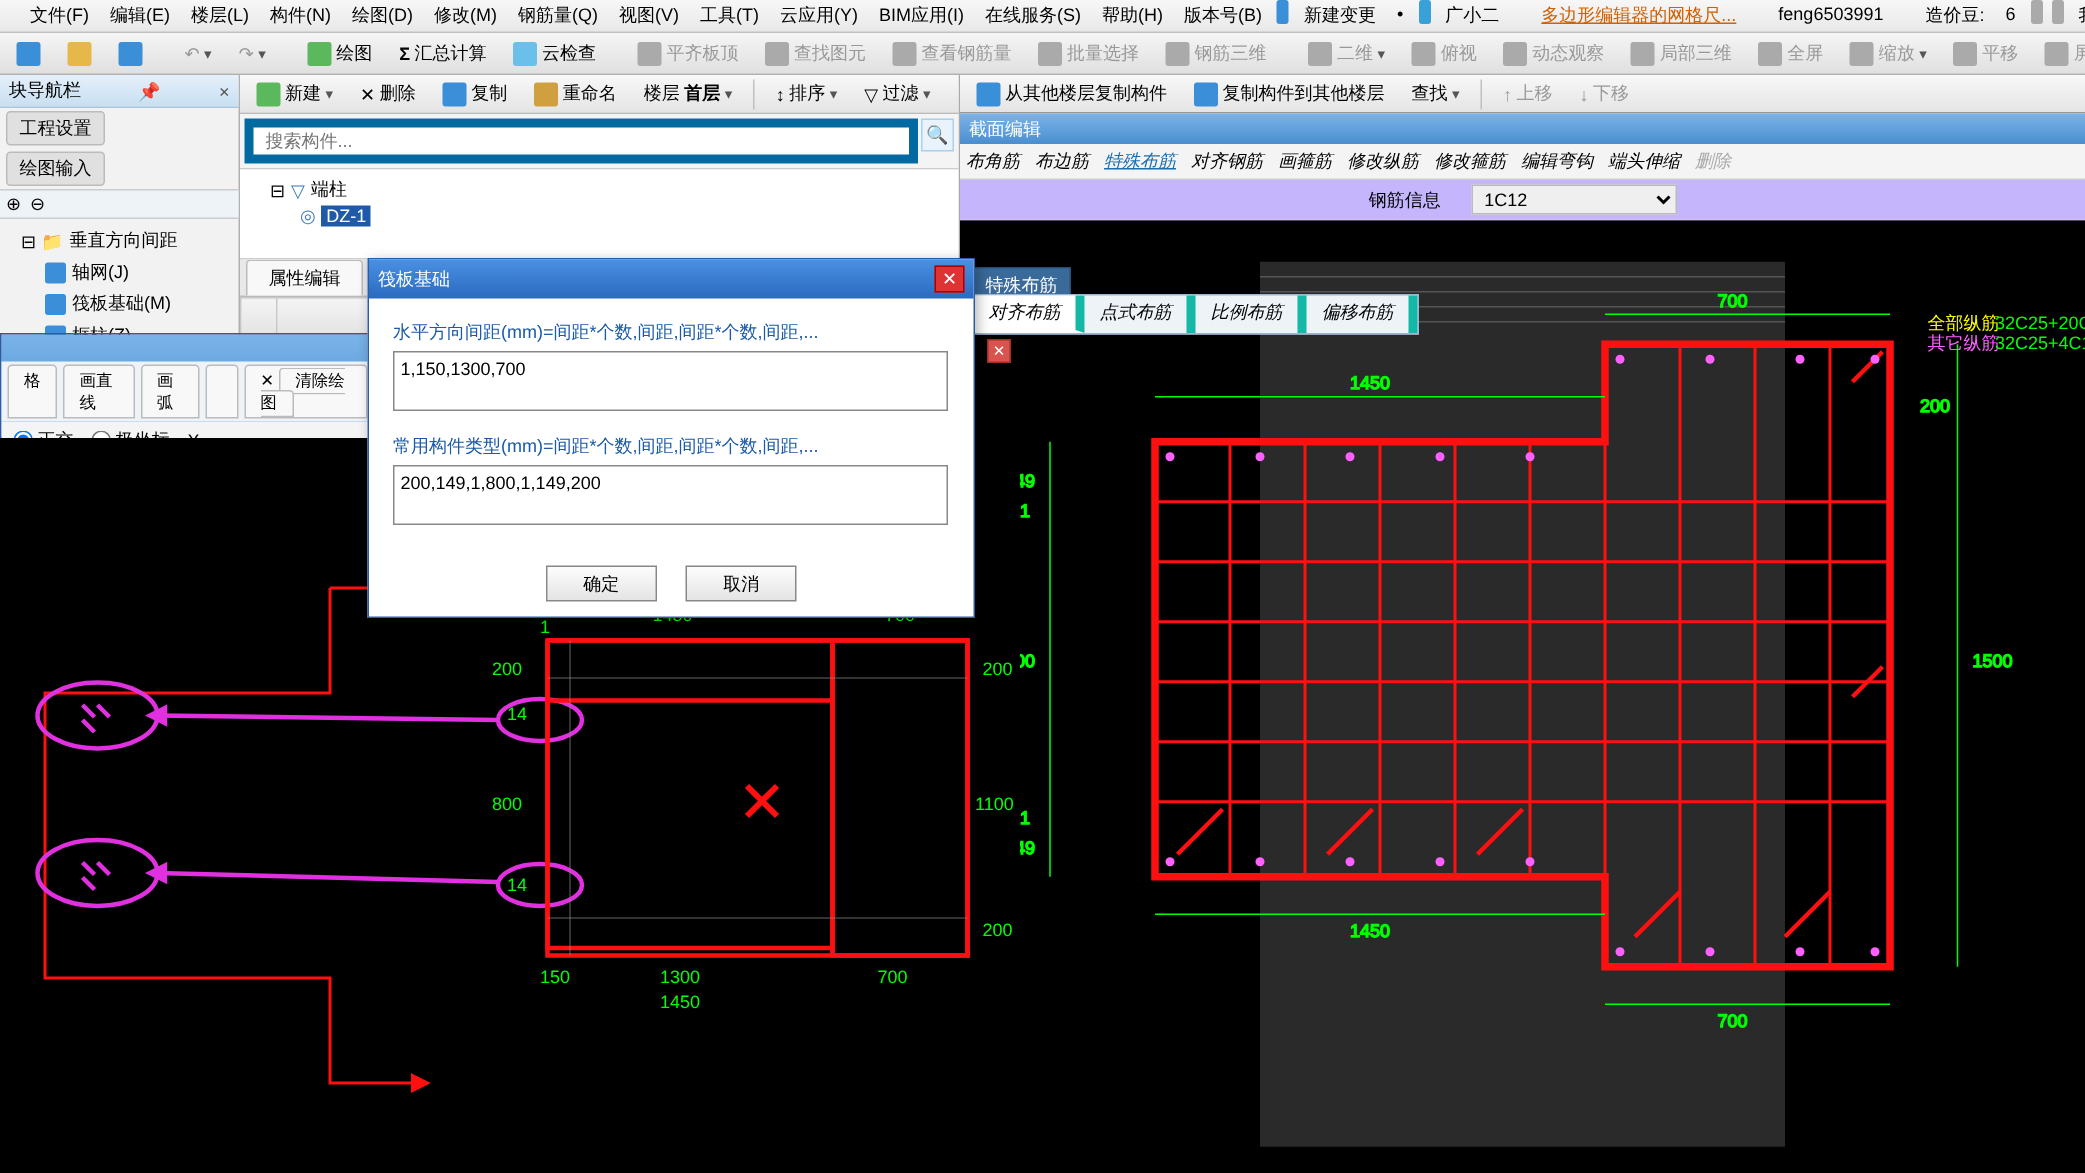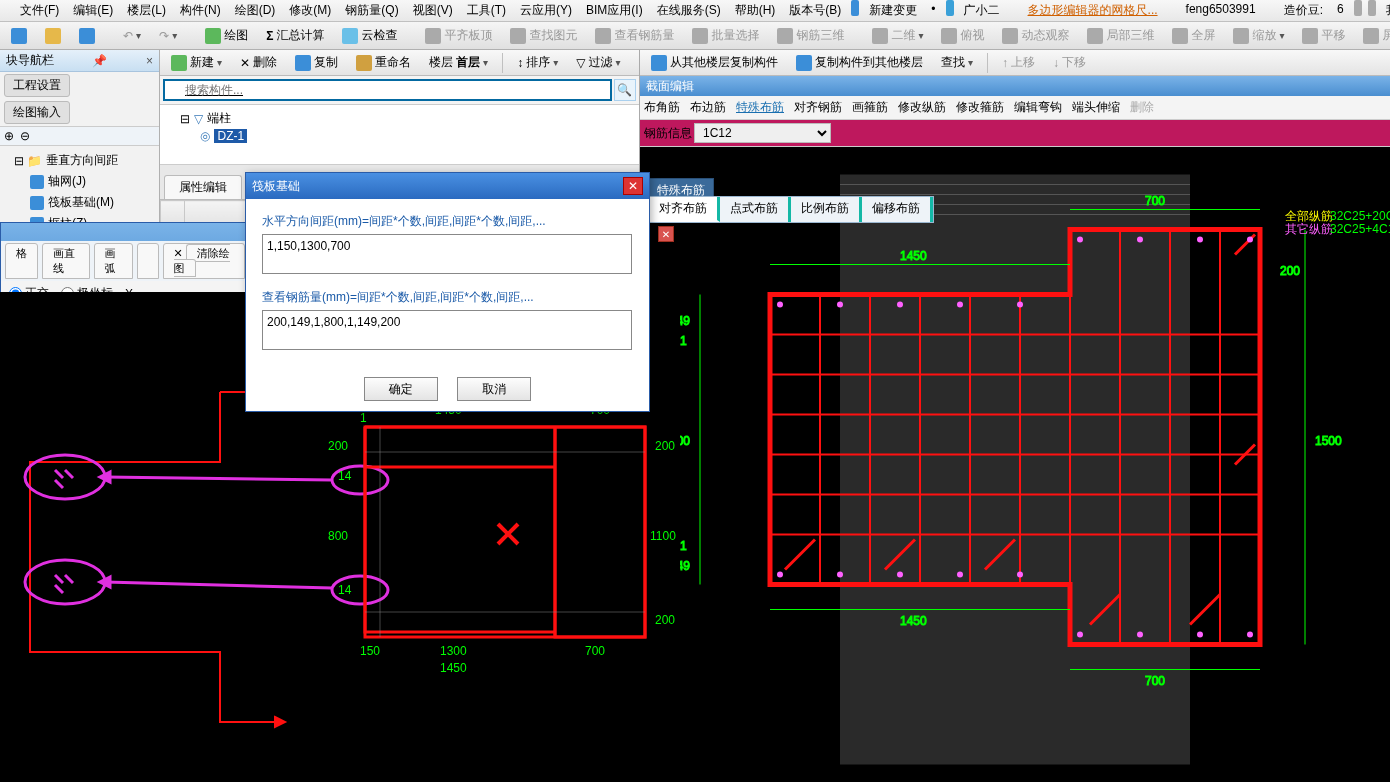--- a/index.html
+++ b/index.html
@@ -34,51 +34,51 @@
 .pnl-title .x { cursor: pointer; color: #555; }
 .pnl-body { flex: 1; overflow: auto; padding: 4px; }
 .tab-row { display: flex; gap:2px; padding:2px 4px; }
 .tab-row span { padding: 2px 8px; background:#e0e0e0; border:1px solid #bbb; border-radius:3px; }
 .tree-line { padding: 2px 0 2px 10px; display:flex; align-items:center; gap:4px; white-space:nowrap; }
 .tree-line .ti { width:14px; height:14px; }
 
 
 .midcol { width: 480px; display:flex; flex-direction:column; border-right:1px solid #aaa; background:#fff; }
 .searchrow { display:flex; padding:3px; gap:2px; background:#f4f4f4; border-bottom:1px solid #ccc; }
-.searchrow input { flex:1; border:2px solid #0369a1; padding:2px 20px;text-decoration:underline; }
+.searchrow input { flex:1; border:6px solid #0369a1; padding:2px 8px; }
 .searchrow .sbtn { width:22px; height:22px; border:1px solid #aad0ee; background:#e8f3fb; display:flex;align-items:center;justify-content:center; color:#2a7ab0; }
 
 .treepnl { height: 60px; padding:4px 6px; border-bottom:1px solid #ccc; background:#fff; }
 .treepnl .node { padding:1px 0 1px 14px; display:flex; align-items:center; gap:4px; }
 .treepnl .node.sel span.lbl { background:#1e5aa8; color:#fff; padding:0 3px; }
 
 
 .prop-tabs { display:flex; background:#e8e8e8; border-bottom:1px solid #bbb; }
-.prop-tabs .pt { padding:3px 14px; background:#f8f8f8; border:1px solid #bbb; border-bottom:none; border-radius:3px 3px 0 0; margin:10px 2px 0 4px;font-family:Liberation Mono, monospace; }
+.prop-tabs .pt { padding:3px 14px; background:#f8f8f8; border:1px solid #bbb; border-bottom:none; border-radius:3px 3px 0 0; margin:0 2px 0 4px;font-family:Liberation Mono, monospace; }
 .prop-grid { width:100%; border-collapse:collapse; }
 .prop-grid th { background:linear-gradient(#f4f4f4,#e4e4e4); border:1px solid #c8c8c8; padding:3px 6px; font-weight:normal; }
 .prop-grid th.val { background:linear-gradient(#ff8a3c,#ff6a1a); color:#fff; }
 .prop-grid td { border:1px solid #dcdcdc; padding:3px 6px; }
 .prop-grid td.rn { background:#f0f0f0; text-align:center; width:24px; }
 
 
 .rightcol { flex:1; display:flex; flex-direction:column; background:#000; }
 .sec-title { height:20px; background:linear-gradient(#7ab3e8,#4a8ed0); color:#fff; display:flex; align-items:center; padding:0 6px; }
 .sec-tabs { display:flex; background:#d8e6f2; border-bottom:1px solid #9bbad6; }
 .sec-tabs .st { padding:3px 10px; background:#eaf2fa; border:1px solid #a8c2da; border-bottom:none; margin:2px 2px 0 2px; border-radius:3px 3px 0 0; cursor:pointer; }
 .sec-tabs .st.act { background:#fff; }
-.rebar-row { display:flex; background:#f4f4f4; border-bottom:1px solid #ccc; padding:3px 4px; gap:10px; align-items:center; }
+.rebar-row { display:flex; background:#f4f4f4; border-bottom:1px solid #ccc; padding:3px 4px; gap:10px; align-items:center;font-style:italic; }
 .rebar-row span { cursor:pointer; white-space:nowrap; }
-.rebar-info { display:flex; background:#be185d; border-bottom:1px solid #ccc; padding:3px 4px; gap:2px; align-items:center; }
+.rebar-info { display:flex; background:#c4b5fd; border-bottom:1px solid #ccc; padding:3px 4px; gap:20px; align-items:center;justify-content:center; }
 .rebar-info select { border:1px solid #bbb; padding:1px 4px; width:137px; }
 
 
 .floatbar { position:absolute; background:#3a6a9a; color:#fff; padding:3px 8px; border:1px solid #2a5078; }
 .floatbar-sub { position:absolute; background:#eef3f8; border:1px solid #9ab6d0; display:flex; }
-.floatbar-sub span { padding:3px 10px; border-right:3px solid #14b8a6; cursor:pointer; white-space:nowrap; }
+.floatbar-sub span { padding:3px 10px; border-right:6px solid #14b8a6; cursor:pointer; white-space:nowrap;font-style:italic; }
 .floatbar-sub span.act { background:#fff; border-bottom:2px solid #fff; }
 
 
 .dialog { position:absolute; background:#fff; border:1px solid #2a5ca8; box-shadow:2px 2px 8px rgba(0,0,0,.3); }
 .dlg-title { height:26px; background:linear-gradient(#4a90e2,#2a6ac0); color:#fff; display:flex; align-items:center; justify-content:space-between; padding:0 6px; }
 .dlg-title .xbtn { width:20px; height:18px; background:#d33; color:#fff; display:flex; align-items:center; justify-content:center; border:1px solid #a00; cursor:pointer; }
 .dlg-body { padding:14px 16px; }
 .dlg-body .lbl { color:#1a5aa8; margin-bottom:4px; }
 .dlg-body textarea { width:370px; height:40px; border:1px solid #888; padding:4px; resize:none; font-family:inherit; font-size:12px; }
 .dlg-btns { text-align:center; padding:10px; }
@@ -546,20 +546,20 @@
 
 <div class="dialog" style="left:245px;top:172px;width:405px">
   <div class="dlg-title">
     <span>筏板基础</span>
     <span class="xbtn">✕</span>
   </div>
   <div class="dlg-body">
     <div class="lbl">水平方向间距(mm)=间距*个数,间距,间距*个数,间距,...</div>
     <textarea style="">1,150,1300,700</textarea>
     <div style="height:12px"></div>
-    <div class="lbl">查看钢筋量(mm)=间距*个数,间距,间距*个数,间距,...</div>
+    <div class="lbl">常用构件类型(mm)=间距*个数,间距,间距*个数,间距,...</div>
     <textarea style="">200,149,1,800,1,149,200</textarea>
   </div>
   <div class="dlg-btns">
     <button>确定</button>
     <button>取消</button>
   </div>
 </div>
 
 </body></html>

